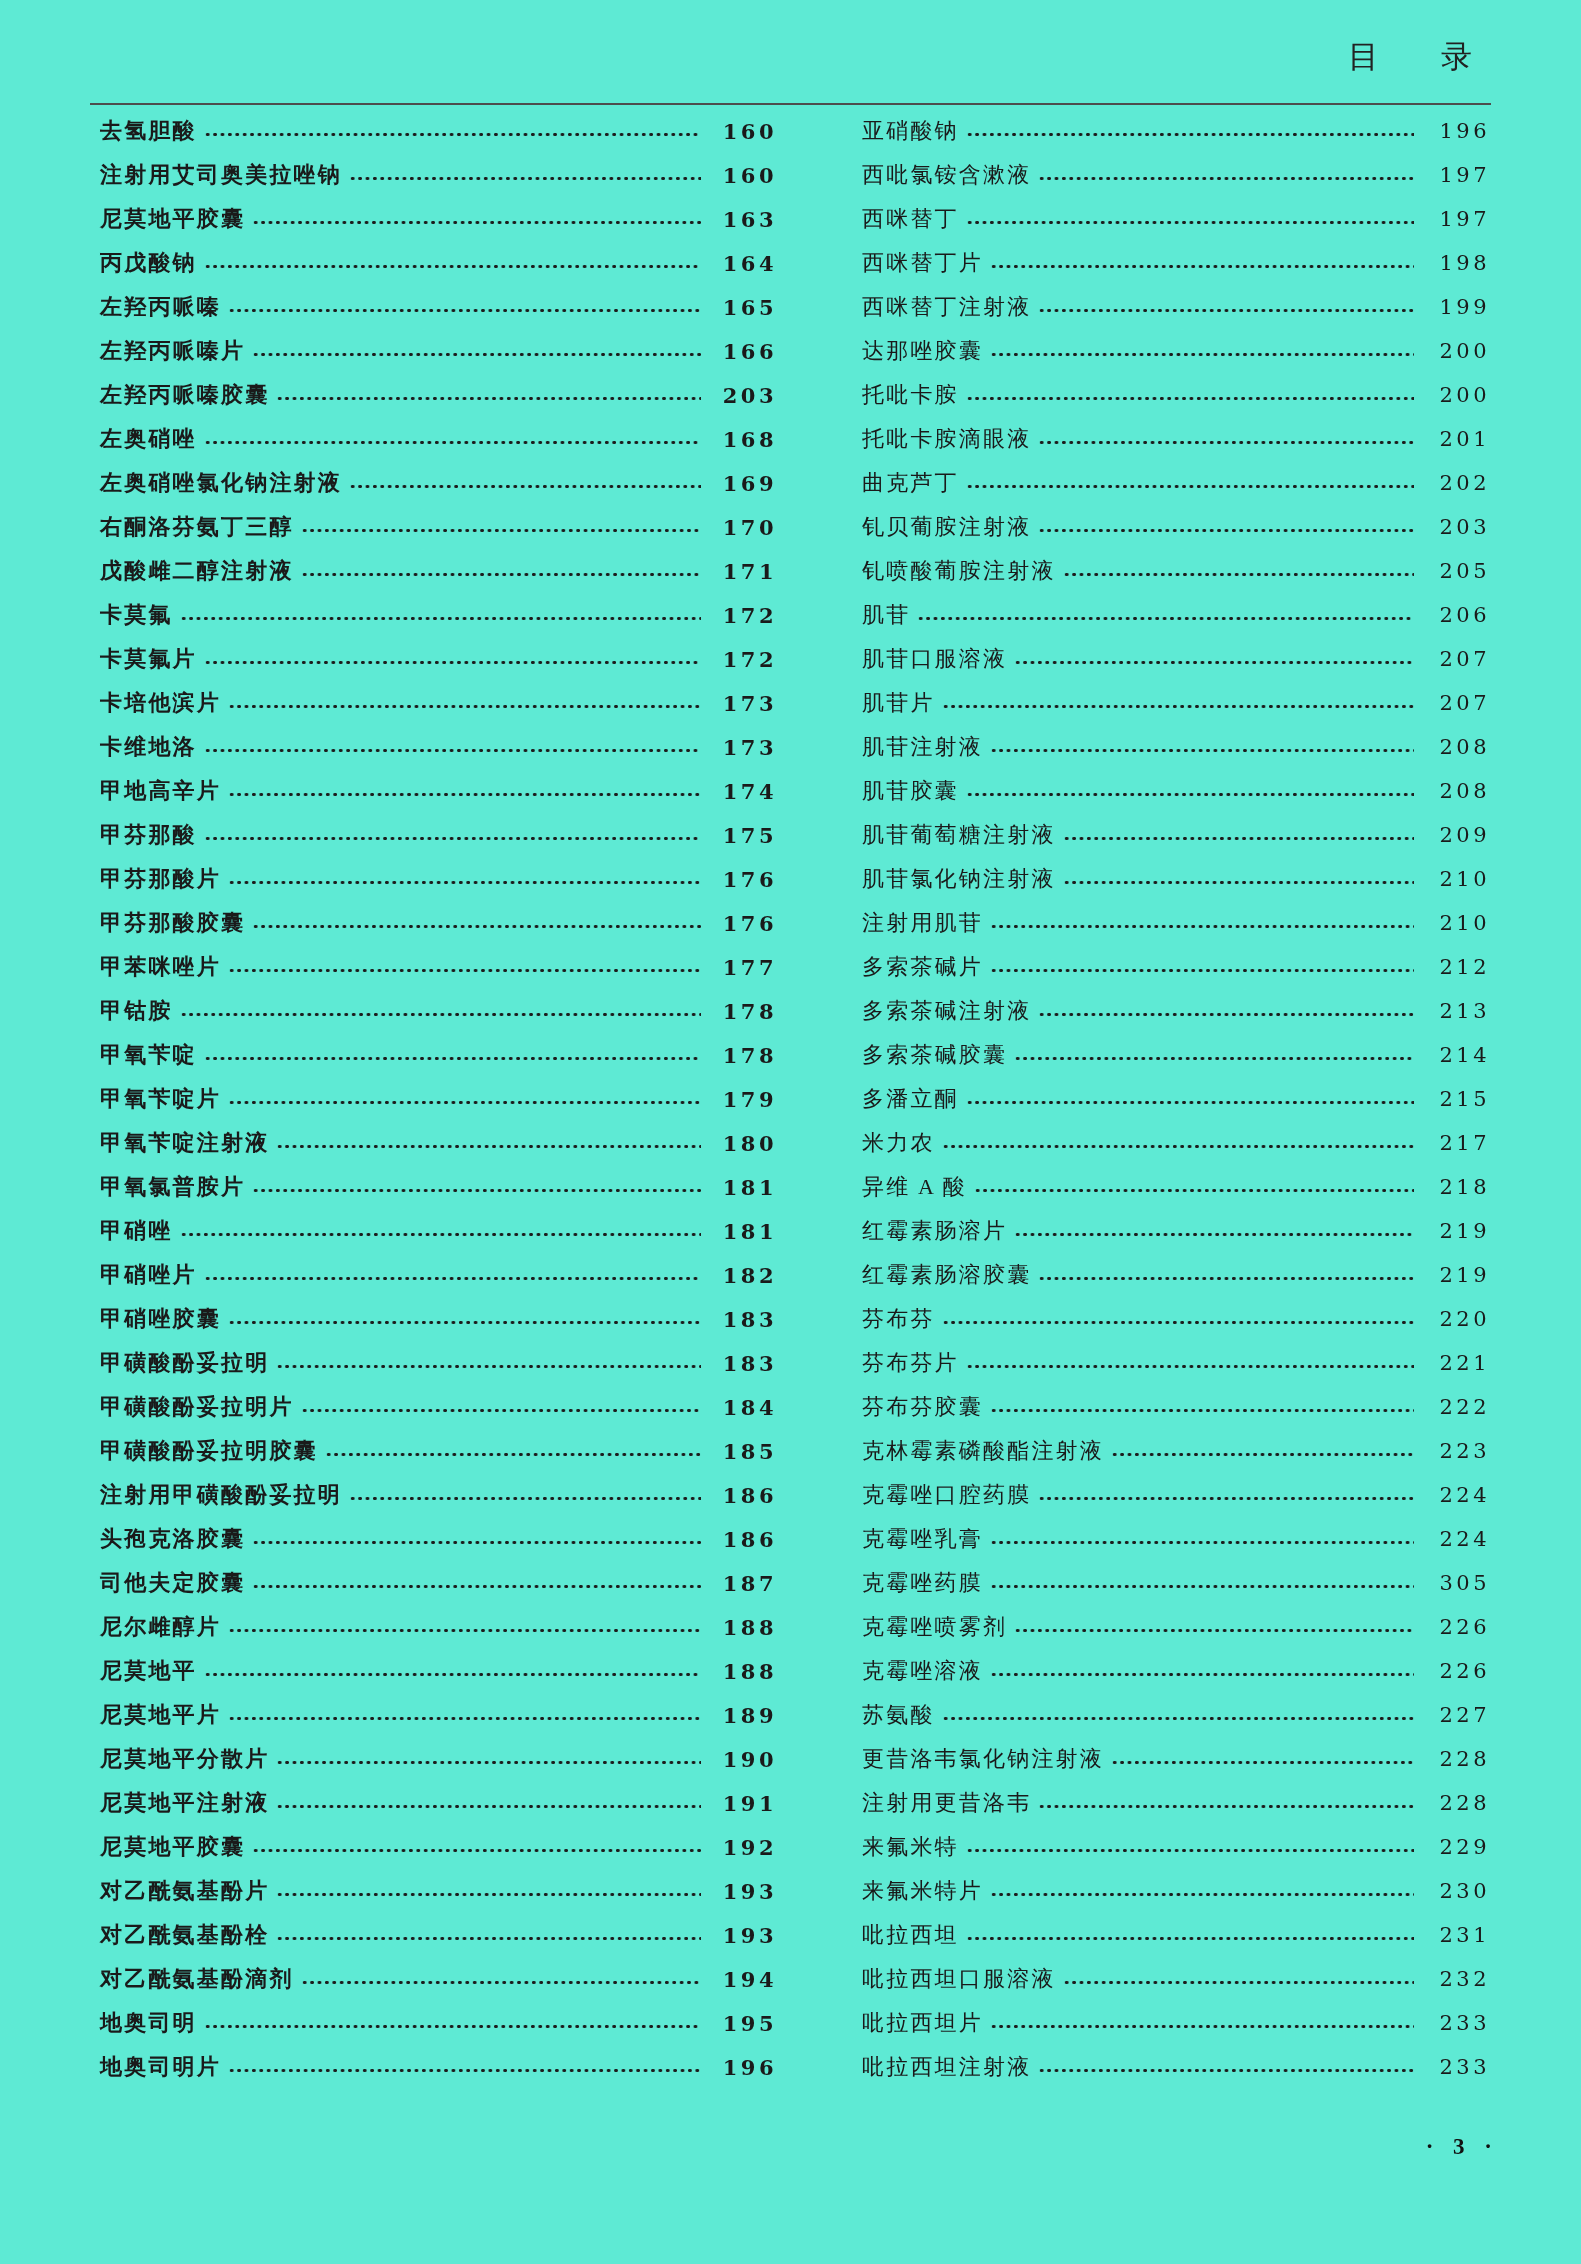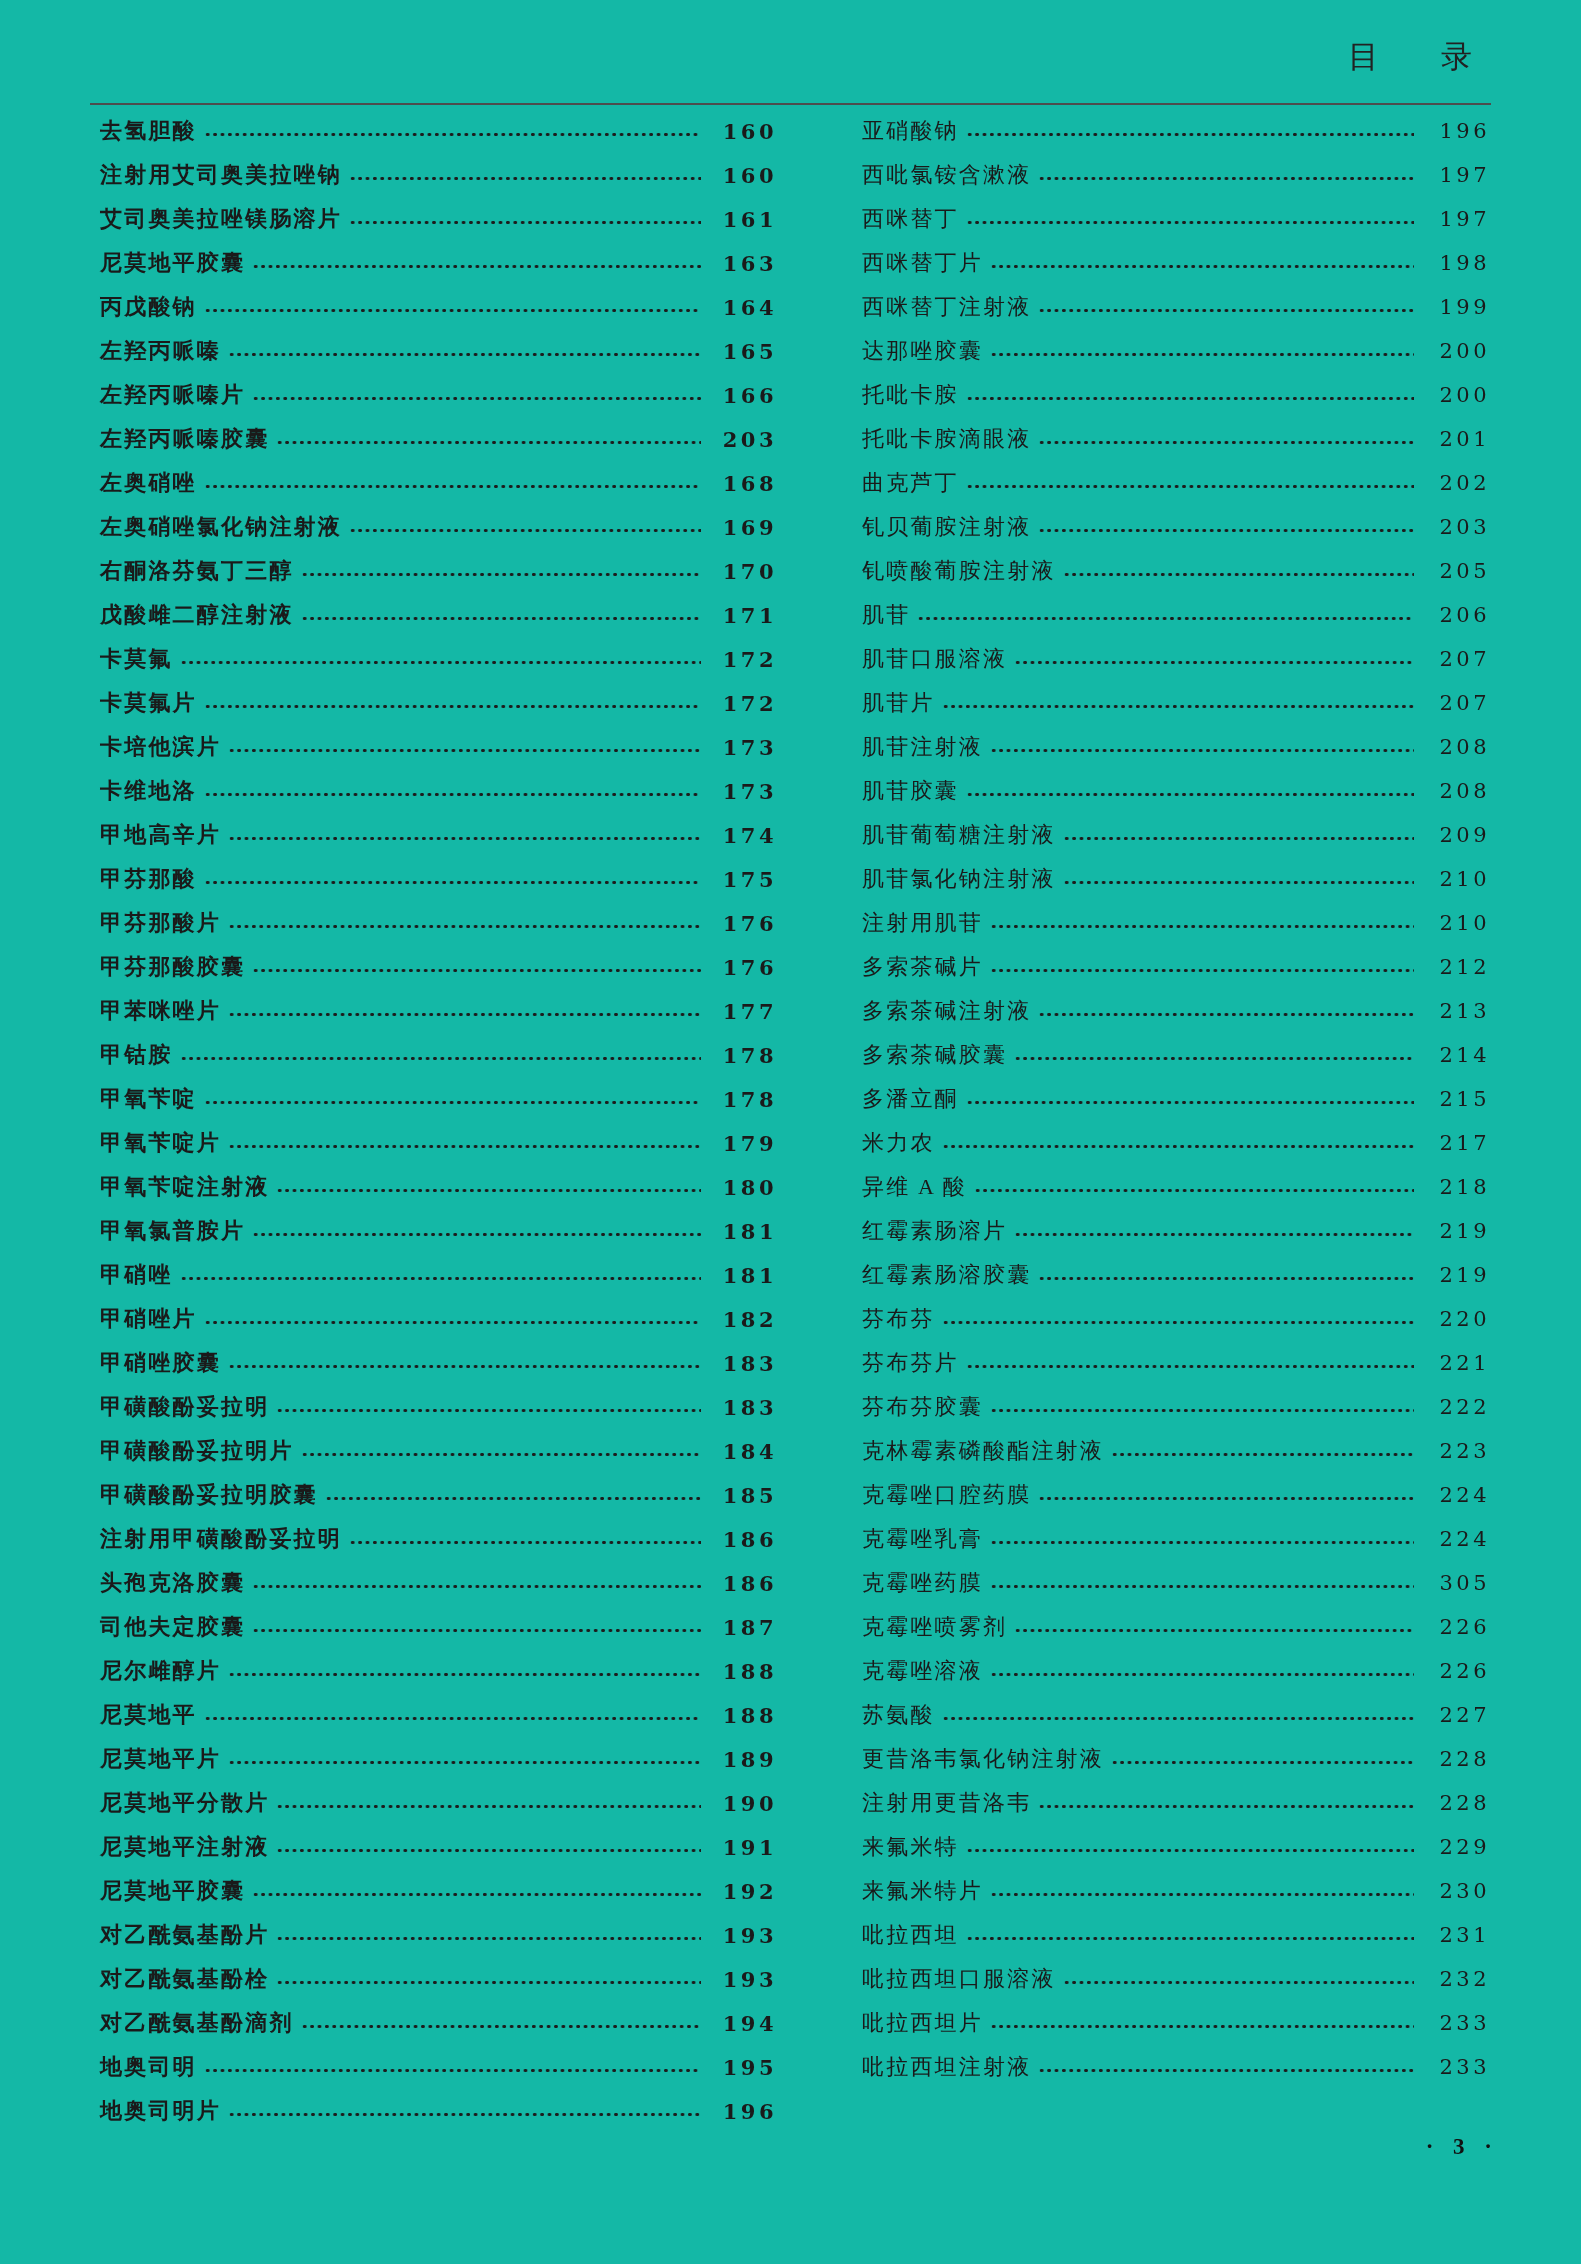--- a/index.html
+++ b/index.html
@@ -1,19 +1,19 @@
 <!DOCTYPE html>
 <html><head>
 <meta charset="utf-8">
 <style>
   html,body{margin:0;padding:0;background:#e8e8e8;}
   .page{
     position:relative;
     width:1581px;height:2264px;
-    background:#14b8a6;
+    background:#5eead4;
     margin:0 auto;
     font-family:"Liberation Serif","DejaVu Serif",serif;
     color:#1a1a1a;
     overflow:hidden;
   }
   .header-title{
     position:absolute;
     top:36px;left:1348px;
     font-size:31px;
     color:#222;
@@ -84,25 +84,20 @@
           <span class="toc-title">去氢胆酸</span>
           <span class="toc-leader"></span>
           <span class="toc-page">160</span>
         </div>
         <div class="toc-row">
           <span class="toc-title">注射用艾司奥美拉唑钠</span>
           <span class="toc-leader"></span>
           <span class="toc-page">160</span>
         </div>
         <div class="toc-row">
-          <span class="toc-title">艾司奥美拉唑镁肠溶片</span>
-          <span class="toc-leader"></span>
-          <span class="toc-page">161</span>
-        </div>
-        <div class="toc-row">
           <span class="toc-title">尼莫地平胶囊</span>
           <span class="toc-leader"></span>
           <span class="toc-page">163</span>
         </div>
         <div class="toc-row">
           <span class="toc-title">丙戊酸钠</span>
           <span class="toc-leader"></span>
           <span class="toc-page">164</span>
         </div>
         <div class="toc-row">

